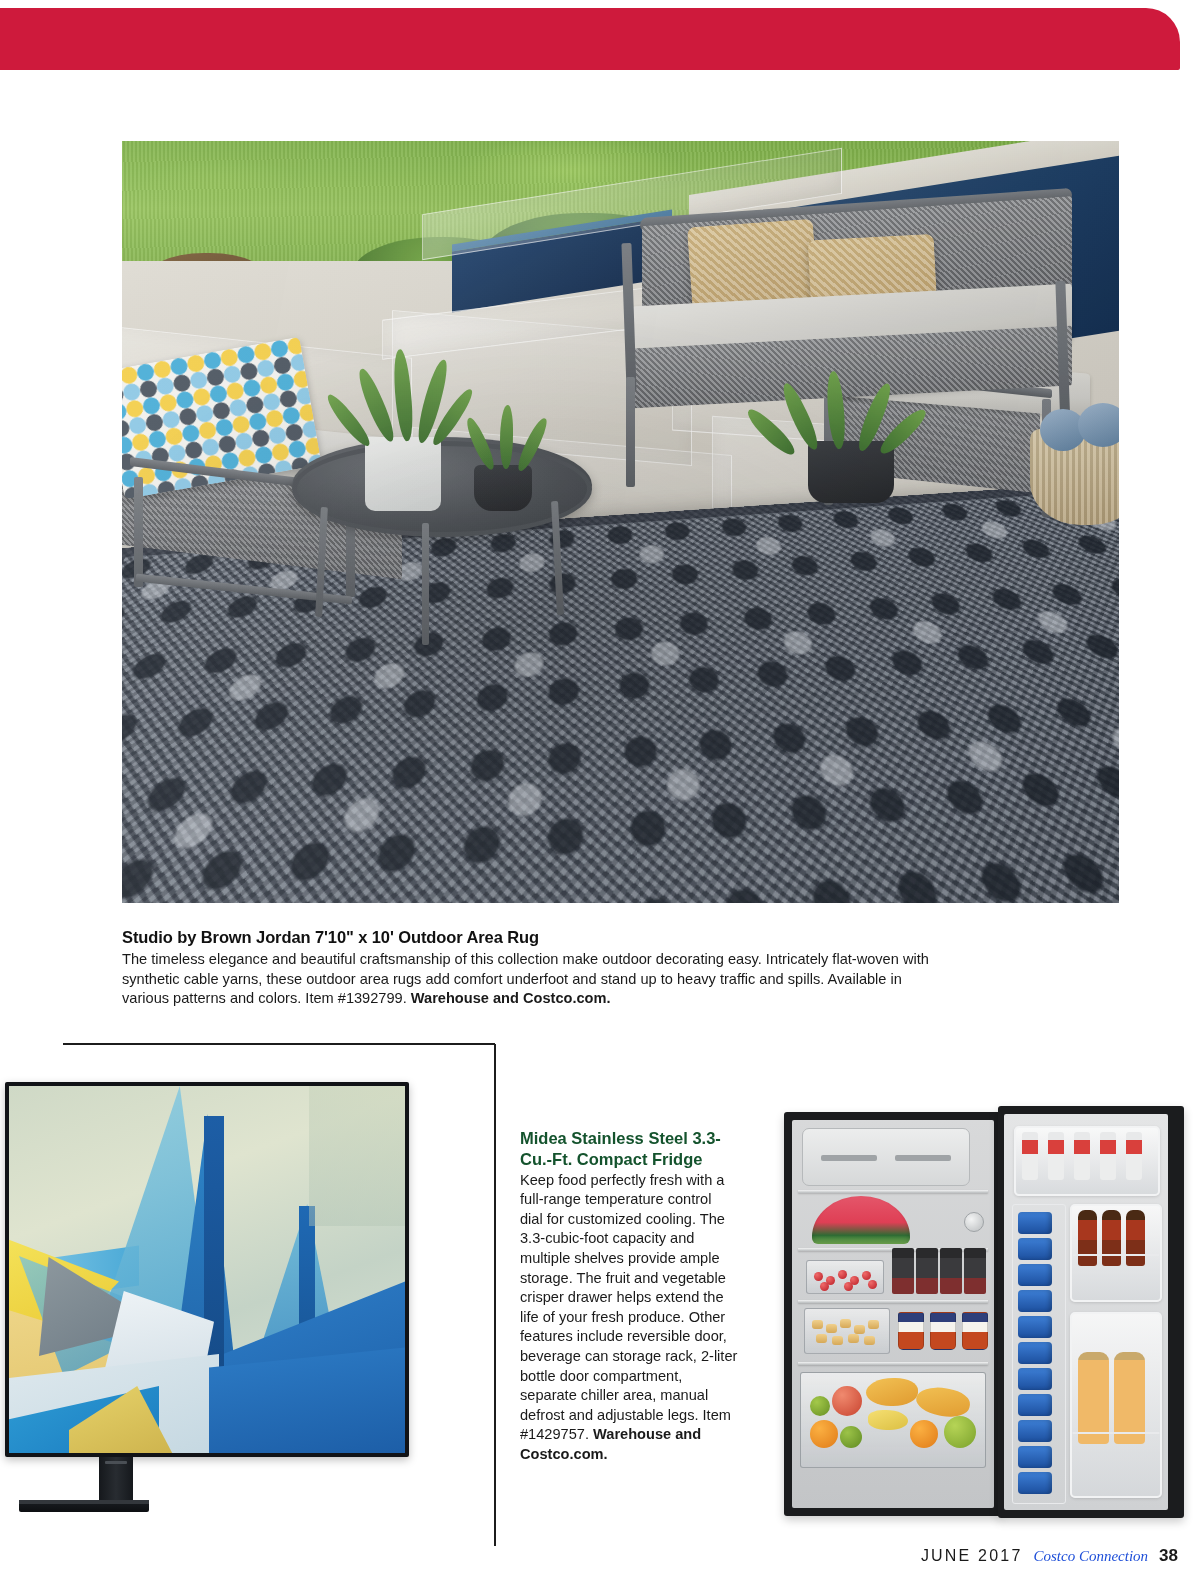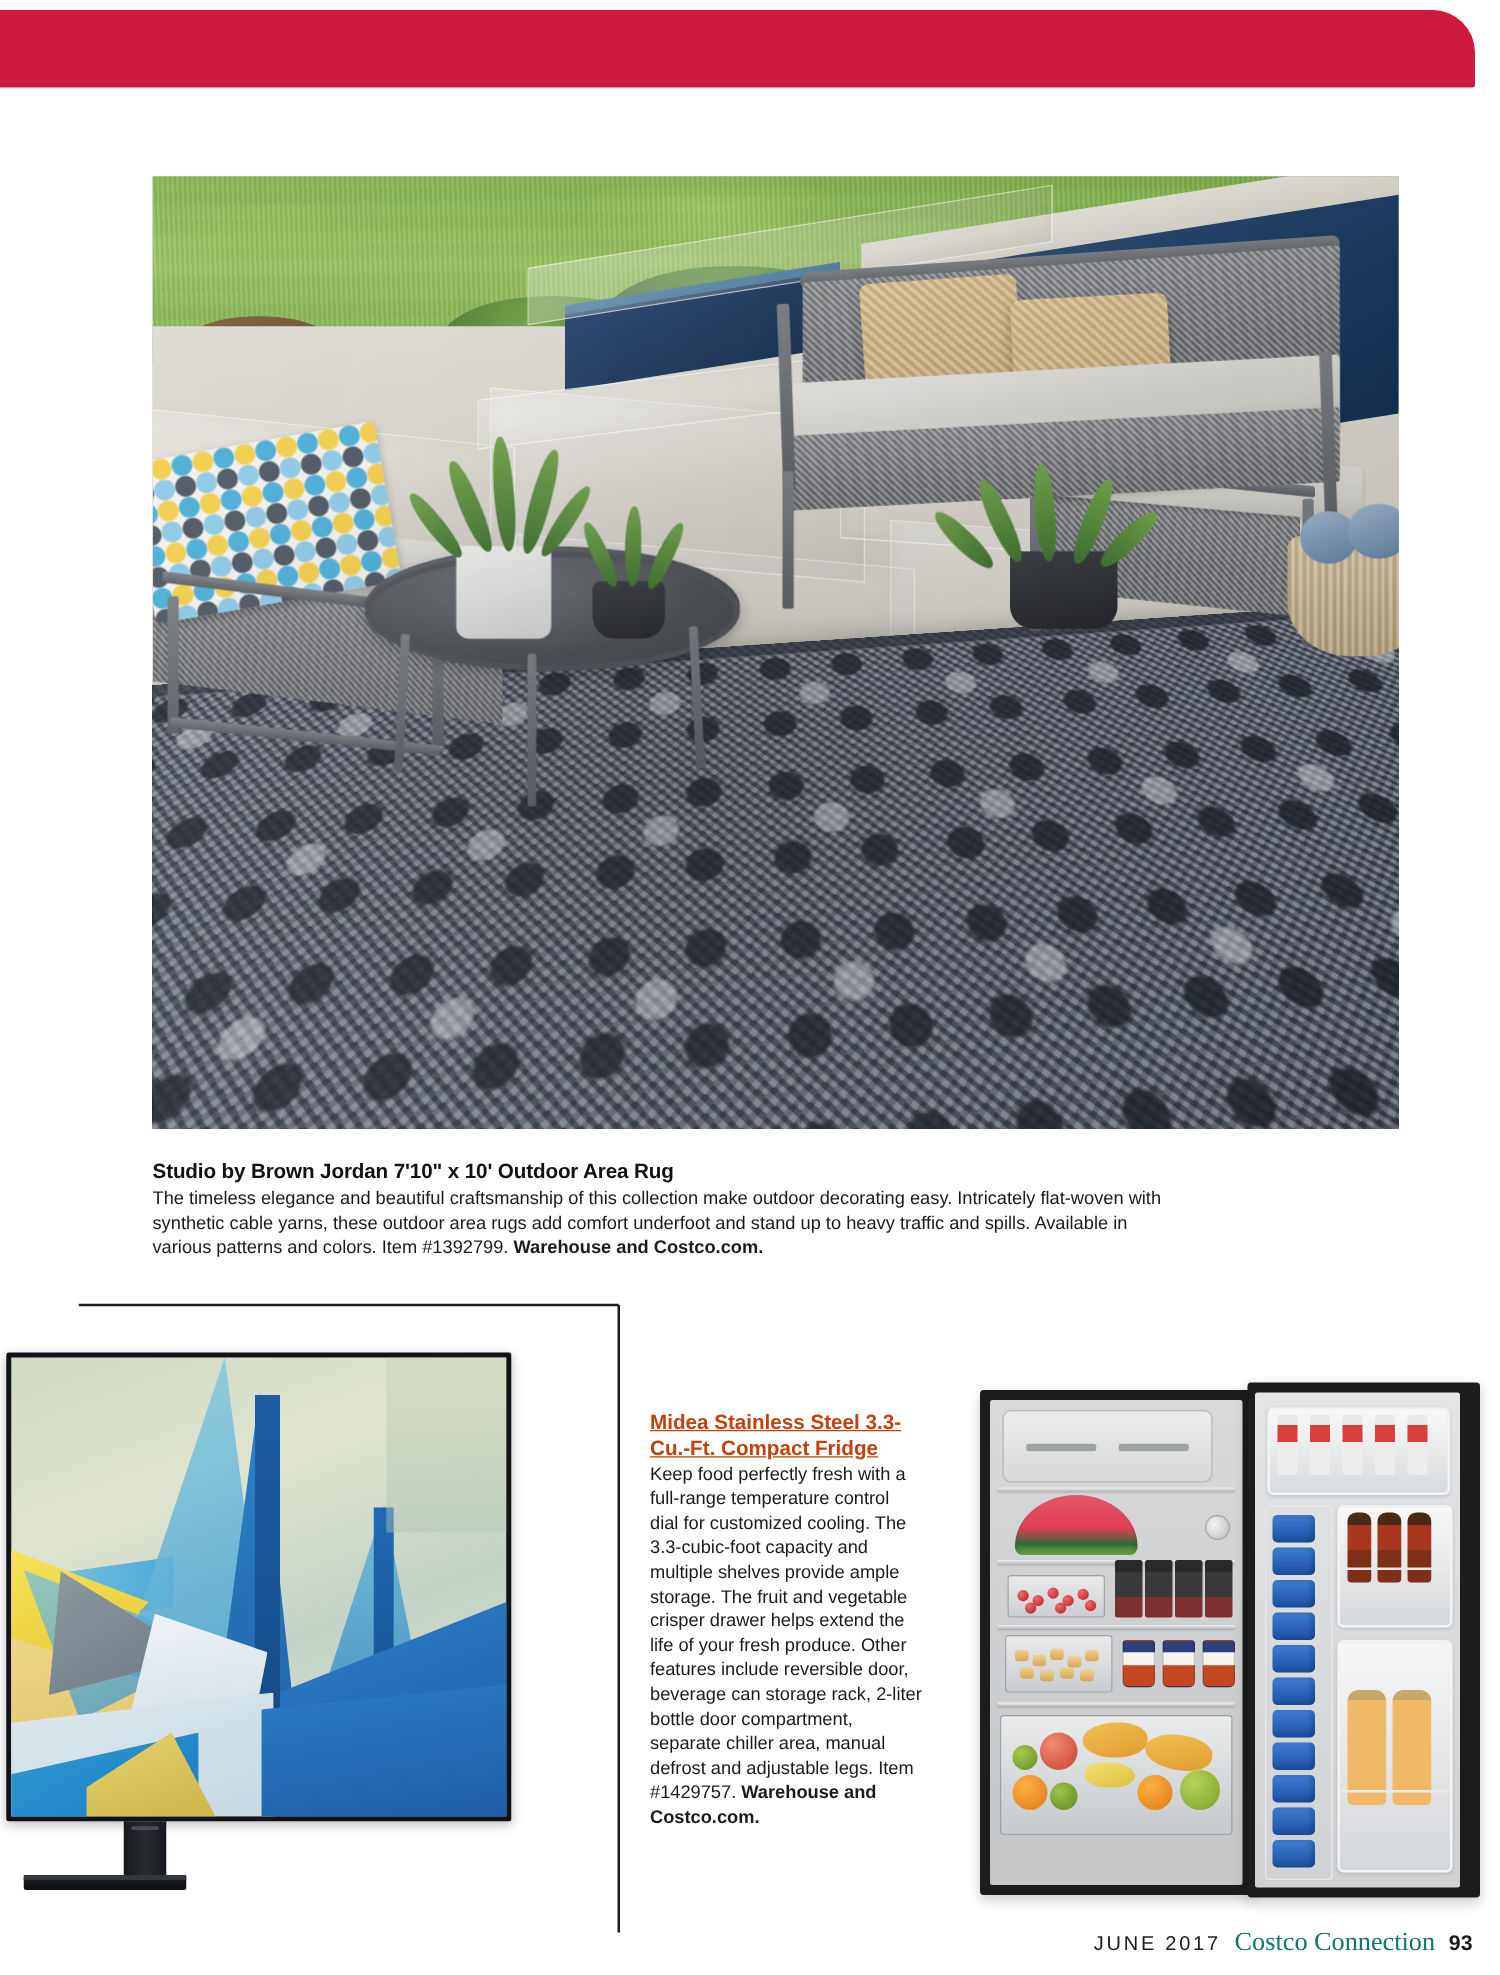--- a/index.html
+++ b/index.html
@@ -188,21 +188,21 @@
     font-family: "Liberation Sans", sans-serif;
     text-shadow: 0 2px 6px rgba(0,60,120,.35);
   }
   .tv-neck { position:absolute; left:94px; top:375px; width:34px; height:44px; background: linear-gradient(90deg,#15181c,#282c31,#15181c); }
   .tv-logo { position:absolute; left:100px; top:379px; width:22px; height:3px; background:#4a4f55; border-radius:1px; }
   .tv-base { position:absolute; left:14px; top:418px; width:130px; height:12px; background: linear-gradient(180deg,#1b1e22,#0d0f12); border-radius:2px; }
   .tv-base2 { position:absolute; left:14px; top:418px; width:130px; height:4px; background:#33373c; }
 
   
   .fridge-copy { position: absolute; left: 520px; top: 1128px; width: 218px; }
-  .fc-title { font-size: 16.5px; font-weight: bold; color:#c2410c; line-height: 21px; display:inline;text-decoration:underline; }
+  .fc-title { font-size: 16.5px; font-weight: bold; color:#14532d; line-height: 21px; display:inline; }
   .fc-body { font-size: 14.6px; color:#1a1a1a; line-height: 19.6px; display:inline;text-align:center; }
   .fc-body b { font-weight: bold; }
 
   
   .fridge { position:absolute; left: 762px; top: 1098px; width: 430px; height: 428px; }
   .fr-body {
     position:absolute; left:22px; top:14px; width:218px; height:404px;
     background:#1b1c1e; border-radius:3px;
     box-shadow: 0 4px 10px rgba(0,0,0,.2);
   }
@@ -282,21 +282,21 @@
   .juice-bottle {
     position:absolute; width:31px; height:92px;
     background: linear-gradient(180deg,#c9a96b 0 8px, #f0b968 8px 100%);
     border-radius: 9px 9px 4px 4px;
   }
   .wirerack { position:absolute; border:1.5px solid #e9eaec; border-radius:3px; }
 
   
   .footer { position:absolute; right:22px; bottom:14px; display:flex; align-items:baseline; gap:11px; }
   .ft-date { font-size:16px; letter-spacing:2.2px; color:#1a1a1a; font-family:"Liberation Sans", sans-serif; }
-  .ft-mag { font-size:21px; color:#0f766e; font-family:"Liberation Serif", serif; }
+  .ft-mag { font-size:15px; font-style:italic; color:#1d4ed8; font-family:"Liberation Serif", serif; }
   .ft-page { font-size:17px; font-weight:bold; color:#1a1a1a; }
 </style>
 </head>
 <body>
 
 <div class="red-banner"></div>
 
 <div class="rug-photo">
 
   <div class="rp-layer rp-grass"></div>
@@ -526,14 +526,14 @@
       <div class="juice-bottle" style="left:74px;top:238px;"></div>
       <div class="juice-bottle" style="left:110px;top:238px;"></div>
       <div class="wirerack" style="left:68px;top:318px;width:88px;height:2px;"></div>
     </div>
   </div>
 </div>
 
 <div class="footer">
   <span class="ft-date">JUNE 2017</span>
   <span class="ft-mag">Costco Connection</span>
-  <span class="ft-page">93</span>
+  <span class="ft-page">38</span>
 </div>
 
 </body></html>

